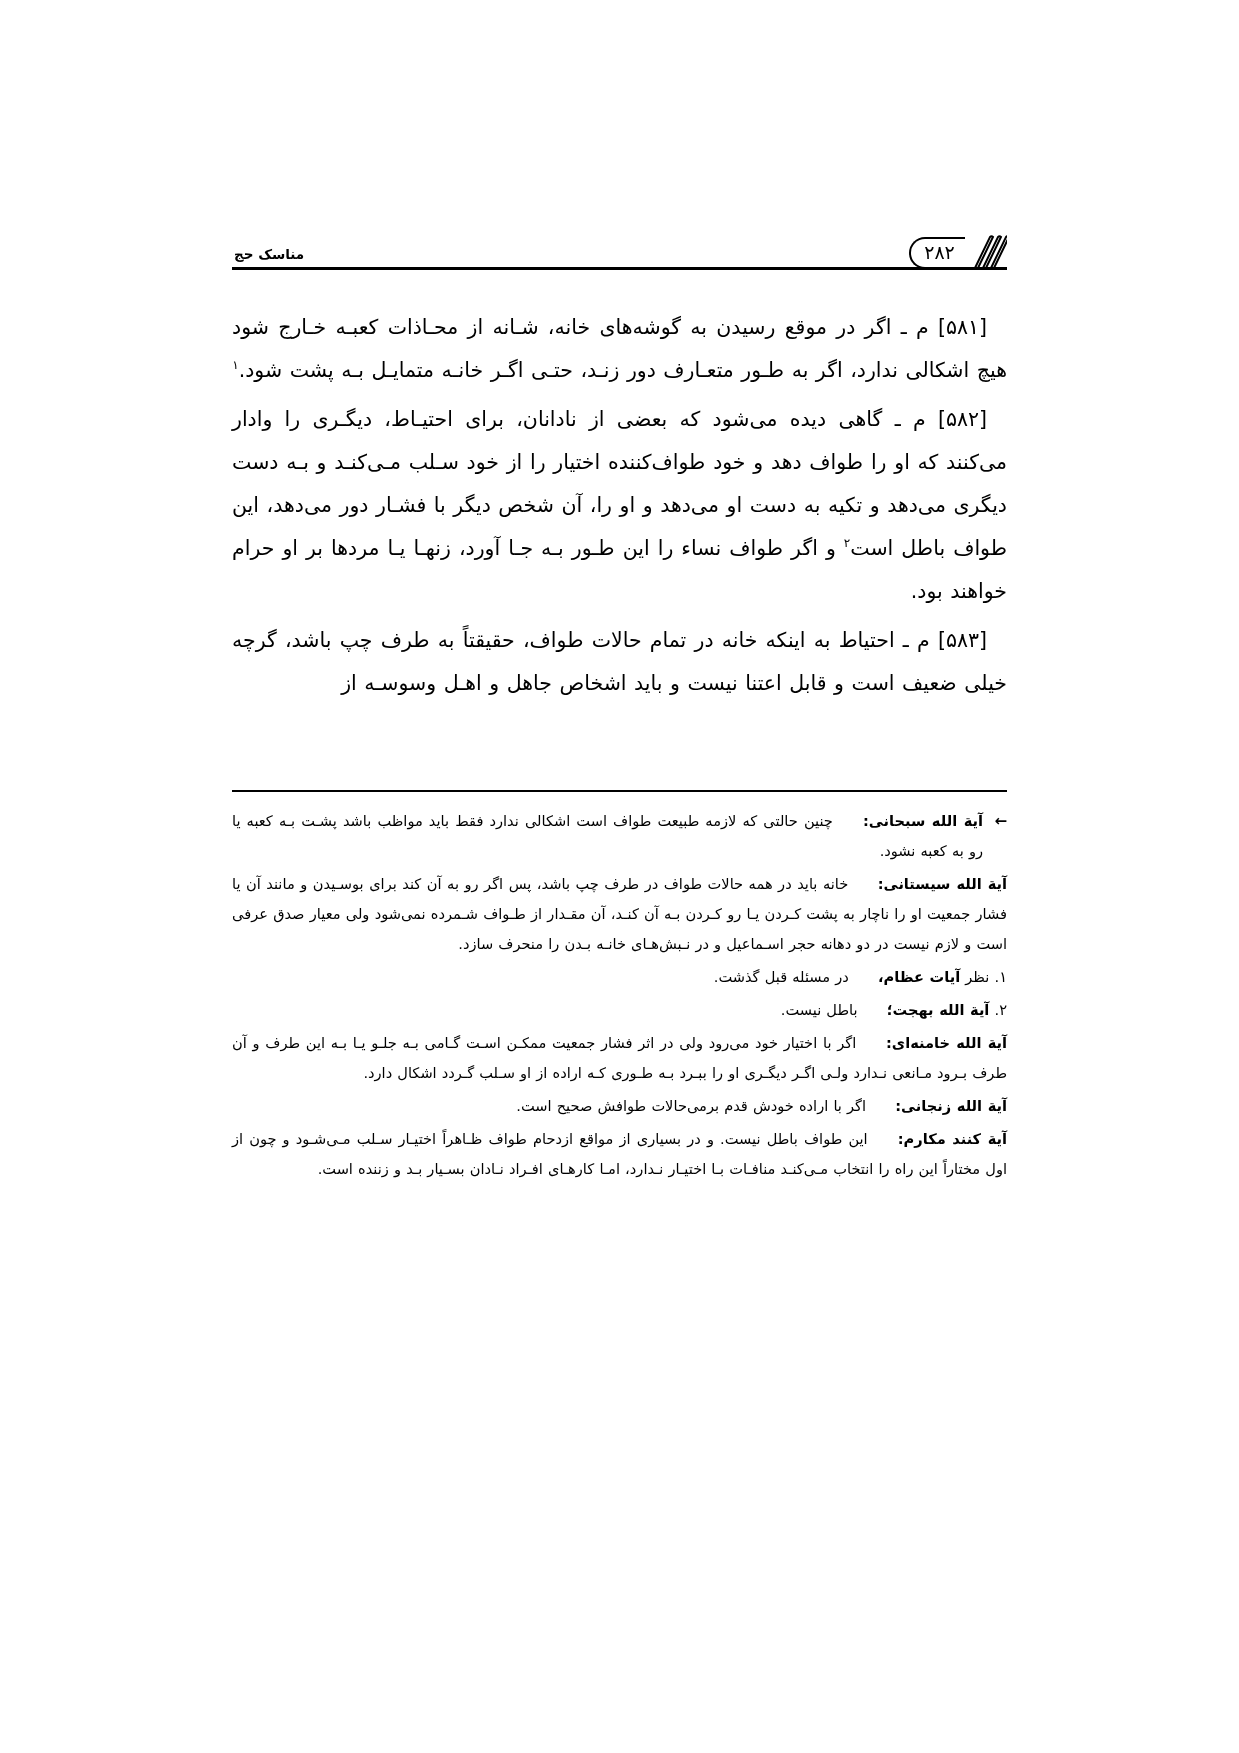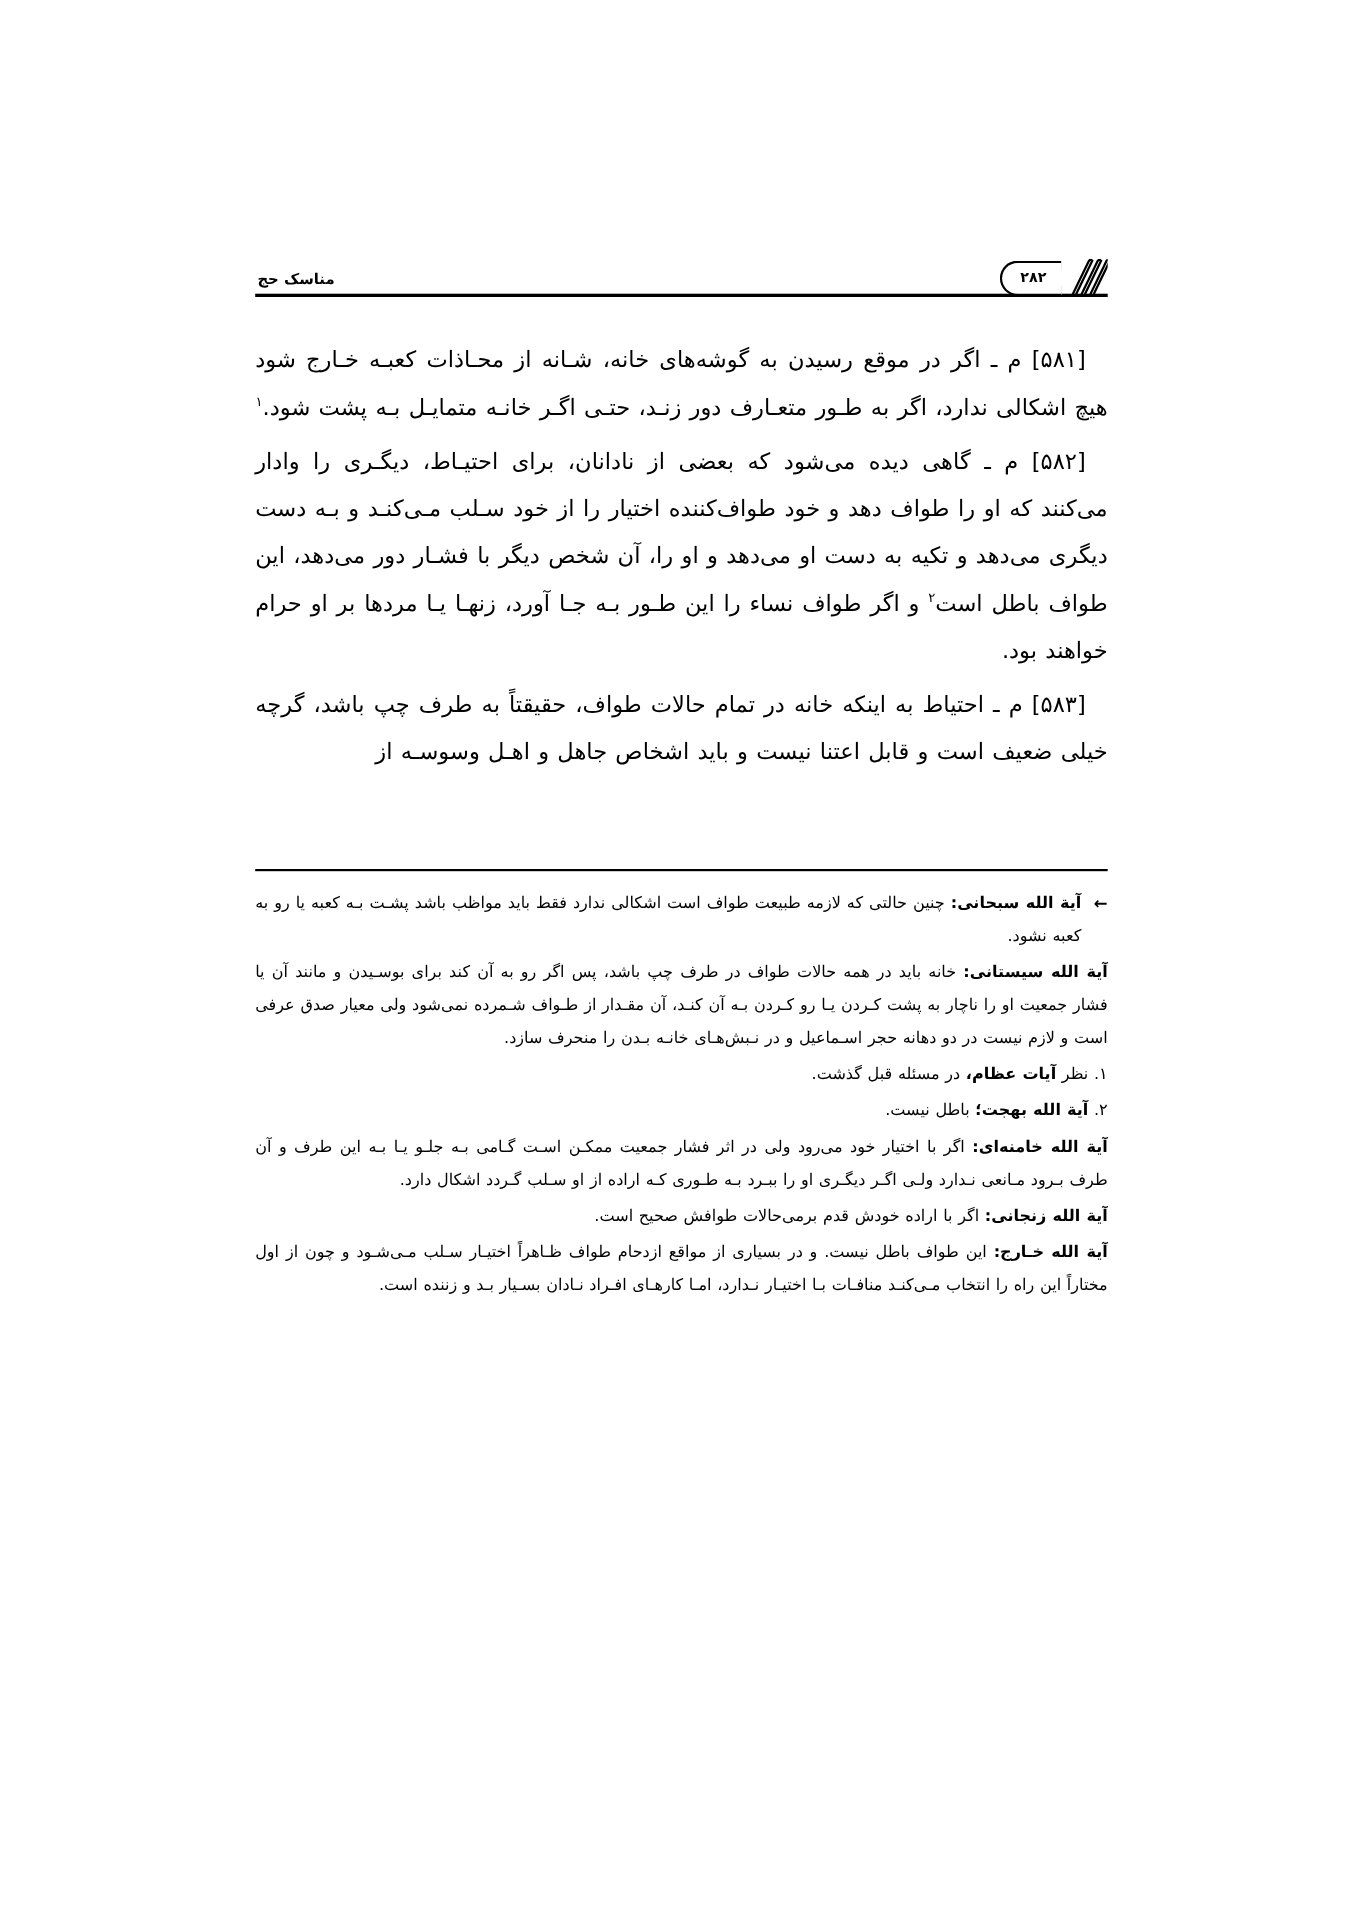--- a/index.html
+++ b/index.html
@@ -72,22 +72,22 @@
     border-top-left-radius: 16px;
     border-bottom-left-radius: 16px;
     box-sizing: border-box;
     display: flex;
     align-items: center;
     justify-content: center;
     padding: 0 9px 0 12px;
     background: #fff;
   }
   .folio-num {
-    font-size: 13px;
-    font-weight: bold;
+    font-size: 19px;
+    font-weight: normal;
     line-height: 1;
     padding-bottom: 2px;
   }
 
   
   .body-block {
     margin-top: 36px;
   }
   p.para {
     font-size: 20.5px;
@@ -122,21 +122,21 @@
   }
   .fn-item {
     font-size: 14.6px;
     line-height: 30px;
     text-align: justify;
     text-align-last: right;
     margin: 0 0 3px 0;
     position: relative;
     word-spacing: 0.5px;
   }
-  .fn-item b { font-weight: bold; }
+  .fn-item b { font-weight: bold; margin-left: 24px; }
   .fn-cont {
     padding-right: 24px;
   }
   .cont-arrow {
     position: absolute;
     right: 0;
     top: 2px;
     font-size: 15px;
     line-height: 26px;
     font-weight: bold;
@@ -191,16 +191,16 @@
 
     <p class="fn-item"><span class="fn-num">۱.</span><span> نظر </span><b>آیات عظام،</b><span> در مسئله قبل گذشت.</span></p>
 
     <p class="fn-item"><span class="fn-num">۲.</span><span> </span><b>آیة الله بهجت؛</b><span> باطل نیست.</span></p>
 
     <p class="fn-item"><b>آیة الله خامنه‌ای:</b><span> اگر با اختیار خود می‌رود ولی در اثر فشار جمعیت ممکـن اسـت گـامی بـه جلـو یـا بـه این طرف و آن طرف بـرود مـانعی نـدارد ولـی اگـر دیگـری او را ببـرد بـه طـوری کـه اراده از او سـلب گـردد اشکال دارد.</span></p>
 
     <p class="fn-item"><b>آیة الله زنجانی:</b><span> اگر با اراده خودش قدم برمی‌حالات طوافش صحیح است.</span></p>
 
 
-    <p class="fn-item"><b>آیة الله خـارج:</b><span> این طواف باطل نیست. و در بسیاری از مواقع ازدحام طواف ظـاهراً اختیـار سـلب مـی‌شـود و چون از اول مختاراً این راه را انتخاب مـی‌کنـد منافـات بـا اختیـار نـدارد، امـا کارهـای افـراد نـادان بسـیار بـد و زننده است.</span></p>
+    <p class="fn-item"><b>آیة کنند مکارم:</b><span> این طواف باطل نیست. و در بسیاری از مواقع ازدحام طواف ظـاهراً اختیـار سـلب مـی‌شـود و چون از اول مختاراً این راه را انتخاب مـی‌کنـد منافـات بـا اختیـار نـدارد، امـا کارهـای افـراد نـادان بسـیار بـد و زننده است.</span></p>
 
   </div>
 </div>
 
 </body></html>

